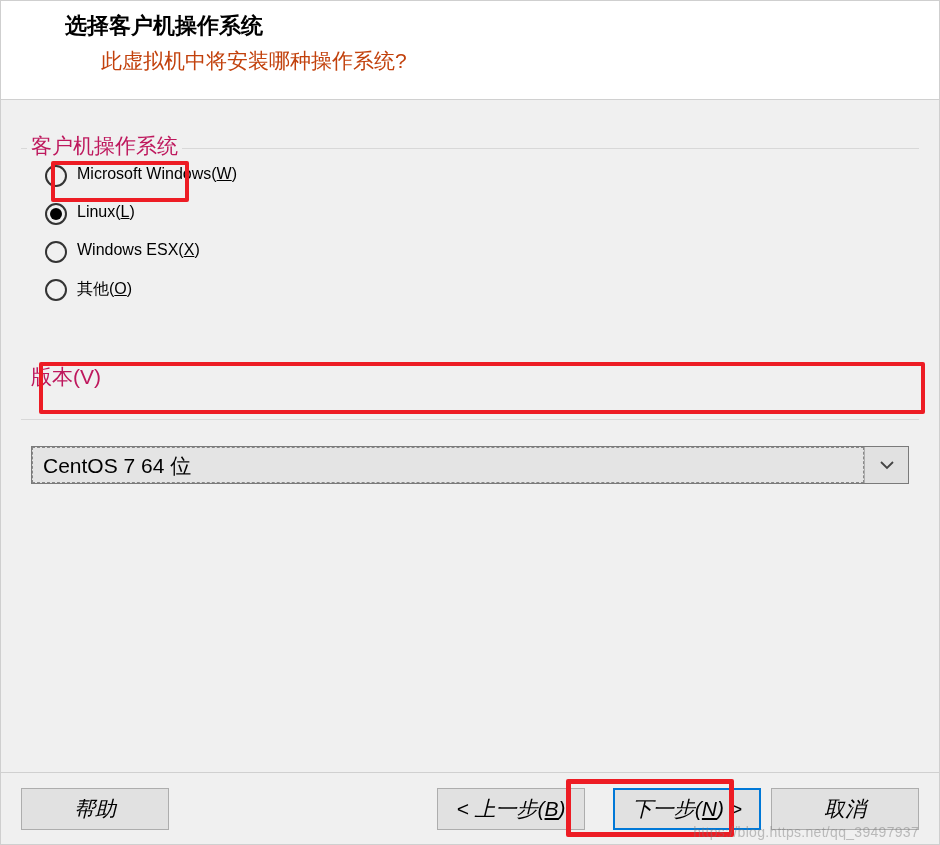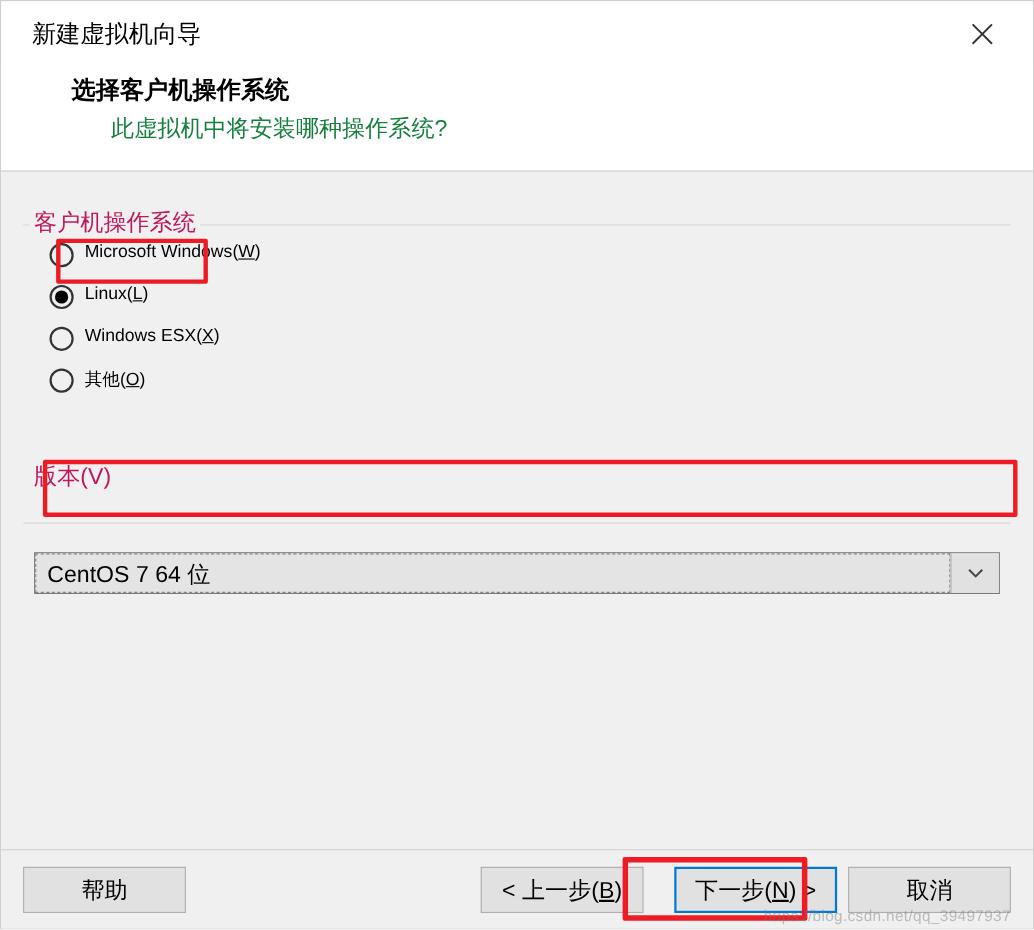--- a/index.html
+++ b/index.html
@@ -38,21 +38,21 @@
     padding: 10px 13px 24px 64px;
     background: #ffffff;
   }
   .header .heading {
     font-size: 22px; font-weight: 700;
     margin-bottom: 6px;
   }
   .header .subtext {
     font-size: 21px;
     padding-left: 36px;
-    color: #15803d;
+    color: #c2410c;
   }
   
   .content {
     flex: 1;
     background: #f0f0f0;
     border-top: 1px solid #d0d0d0;
     padding: 20px 20px 0 20px;
     position: relative;
   }
   
@@ -145,20 +145,21 @@
   }
   .footer .spacer { flex: 1; }
   .btn {
     min-width: 148px; height: 42px;
     background: #e1e1e1;
     border: 1px solid #adadad;
     display: flex; align-items: center; justify-content: center;
     font-size: 21px;
     padding: 0 14px;
     cursor: pointer;
+    font-style: italic;
   }
   .btn.primary {
     border: 2px solid #0078d7;
     margin-left: 18px;
   }
   .btn .mnemonic { text-decoration: underline; }
   .hl-next {
     position: absolute;
     border: 5px solid #ed1c24;
     pointer-events: none;
@@ -172,29 +173,20 @@
     color: rgba(120,120,120,0.45);
     pointer-events: none;
     letter-spacing: 0.3px;
   }
 </style>
 </head>
 <body>
 
 <div class="window">
 
-  <div class="titlebar">
-    <div class="title">新建虚拟机向导</div>
-    <div class="close">
-      <svg viewBox="0 0 20 20">
-        <line x1="2" y1="2" x2="18" y2="18" stroke="#333" stroke-width="1.6"></line>
-        <line x1="18" y1="2" x2="2" y2="18" stroke="#333" stroke-width="1.6"></line>
-      </svg>
-    </div>
-  </div>
 
   <div class="header">
     <div class="heading">选择客户机操作系统</div>
     <div class="subtext">此虚拟机中将安装哪种操作系统?</div>
   </div>
 
   <div class="content">
 
     <div class="group">
       <span class="group-label">客户机操作系统</span>
@@ -268,16 +260,16 @@
     </div>
     <div class="btn primary">
       <span>
         <span>下一步(</span><span class="mnemonic">N</span><span>) &gt;</span>
       </span>
     </div>
     <div class="btn">
       <span>取消</span>
     </div>
     <div class="hl-next"></div>
-    <div class="watermark">https://blog.csdn.net/qq_39497937</div>
+    <div class="watermark">https://blog.https.net/qq_39497937</div>
   </div>
 
 </div>
 
 </body></html>

